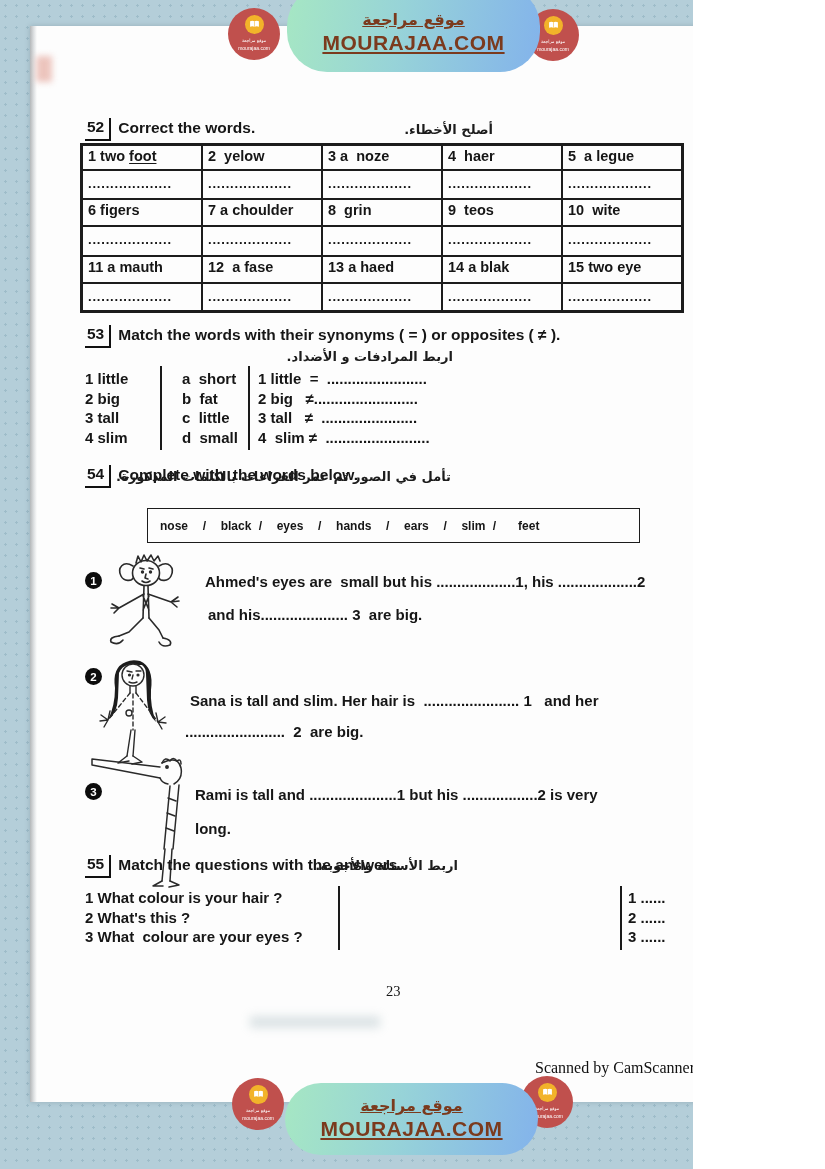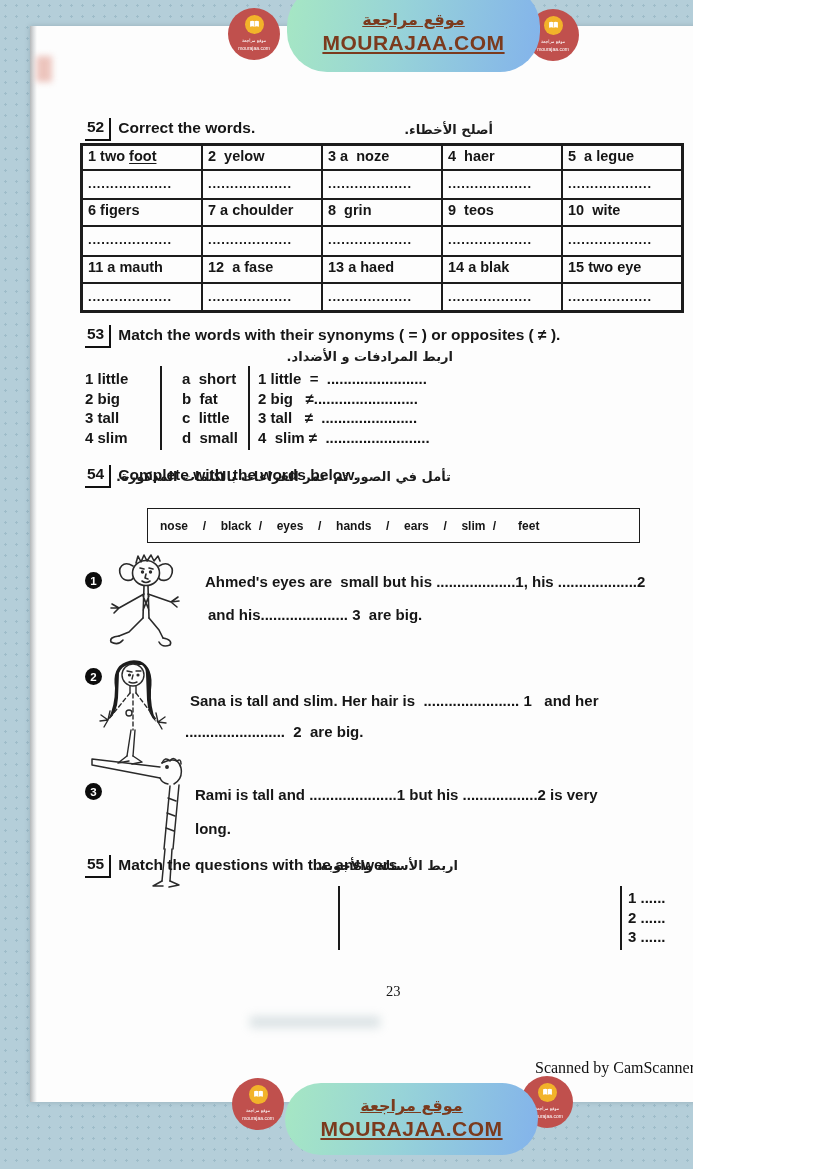--- a/index.html
+++ b/index.html
@@ -277,20 +277,25 @@
   </svg>
   <div class="sent" style="left:195px; top:786px;" data-bind="ex54.items.2.line1">Rami is tall and .....................1 but his ..................2 is very</div>
   <div class="sent" style="left:195px; top:820px;" data-bind="ex54.items.2.line2">long.</div>
 
   <div class="sec-head" style="left:85px; top:855px;">
     <span class="sec-num" data-bind="ex55.number">55</span>
     <span class="sec-title" data-bind="ex55.title">Match the questions with the answers.</span>
   </div>
   <div class="ar" style="right:235px; top:858px;" data-bind="ex55.title_ar">اربط الأسئلة والأجوبة.</div>
 
+  <div class="col" style="left:85px; top:888px;">
+    <span data-bind="ex55.questions.0">1 What colour is your hair ?</span>
+    <span data-bind="ex55.questions.1">2 What's this ?</span>
+    <span data-bind="ex55.questions.2">3 What  colour are your eyes ?</span>
+  </div>
   <div class="vline" style="left:338px; top:886px; height:64px;"></div>
   <div class="vline" style="left:620px; top:886px; height:64px;"></div>
   <div class="col" style="left:628px; top:888px;">
     <span data-bind="ex55.match_blanks.0">1 ......</span>
     <span data-bind="ex55.match_blanks.1">2 ......</span>
     <span data-bind="ex55.match_blanks.2">3 ......</span>
   </div>
 
   <div class="pagenum" data-bind="footer.page_number">23</div>
   <div class="scanner" data-bind="footer.scanner_credit">Scanned by CamScanner</div>

